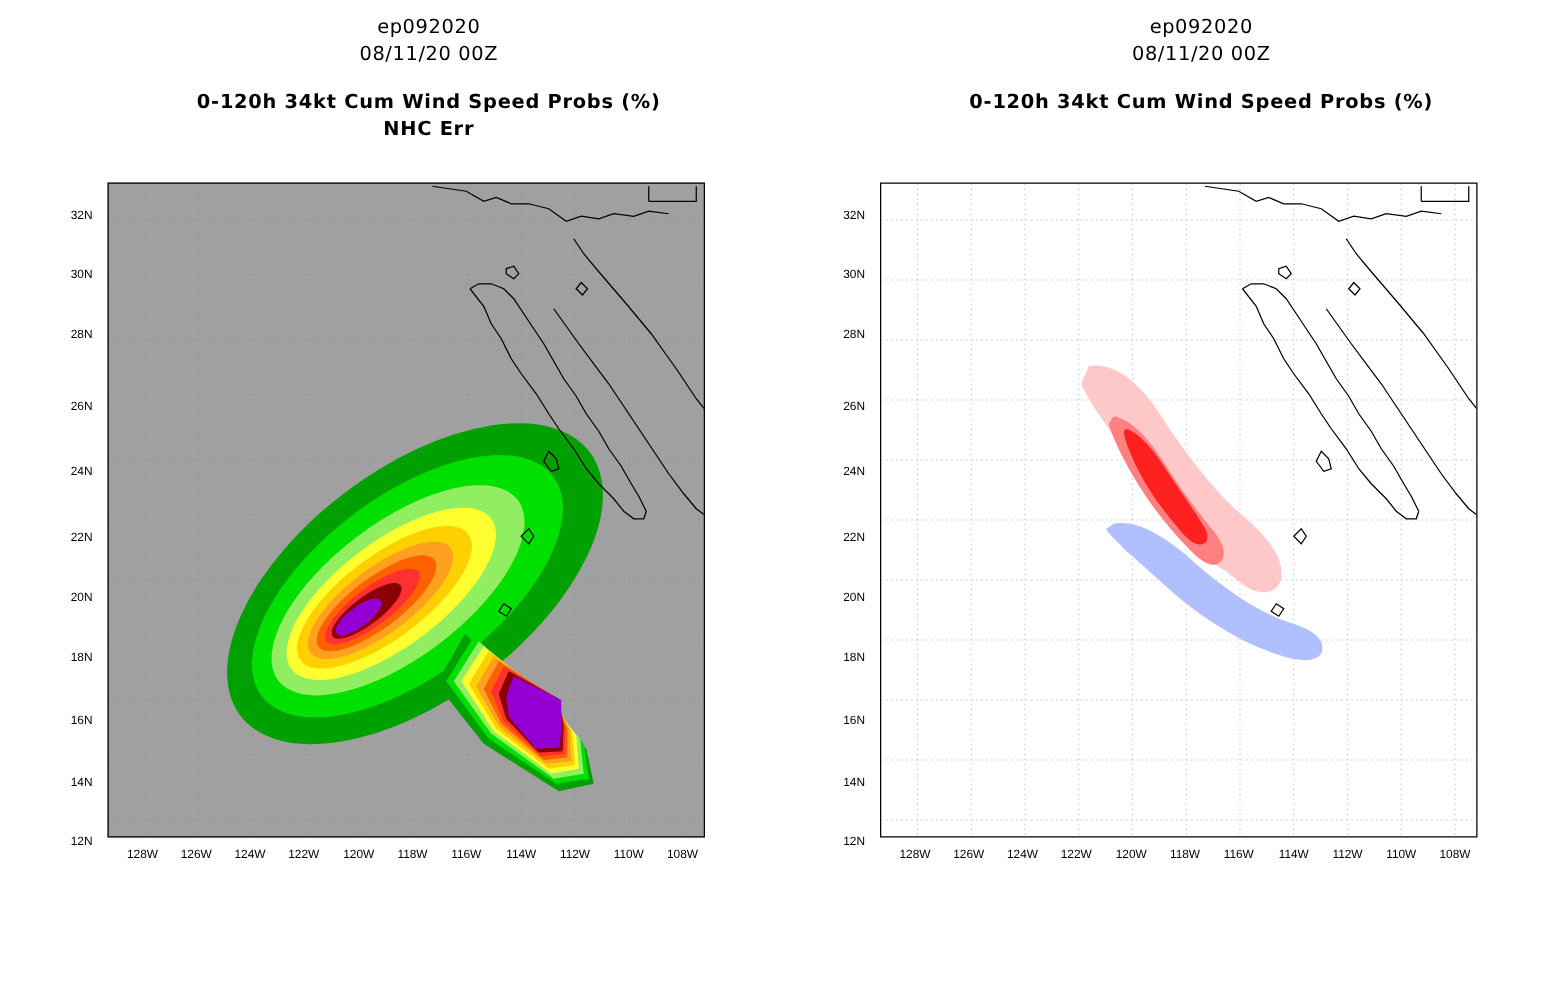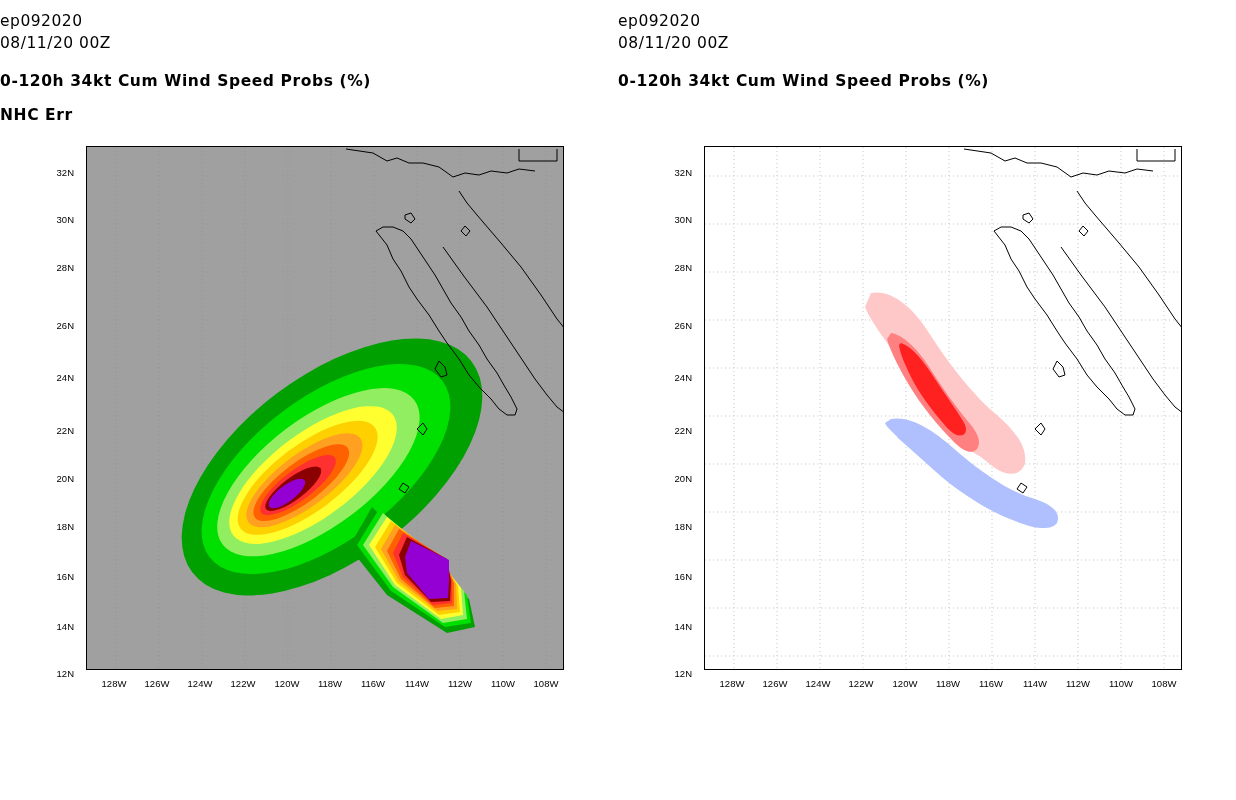--- a/index.html
+++ b/index.html
@@ -20,36 +20,37 @@
     width: 618px;
     height: 800px;
   }
   .panel-left { left: 0; }
   .panel-right { left: 618px; }
 
   .title-block {
     position: absolute;
     left: 0;
     width: 618px;
+    text-align: center;
+    padding-left: 34px;
   }
   .t-line {
     font-size: 15.5px;
     letter-spacing: 0.5px;
     color: #000;
     line-height: 22px;
     white-space: nowrap;
   }
   .t-bold {
     font-weight: bold;
     font-size: 15.5px;
     letter-spacing: 0.6px;
     color: #000;
     line-height: 22px;
     white-space: nowrap;
-    margin-top: 12px;
   }
 
   .map-frame {
     position: absolute;
     border: 1px solid #000;
     box-sizing: border-box;
     overflow: hidden;
   }
   .map-left {
     left: 86px;

